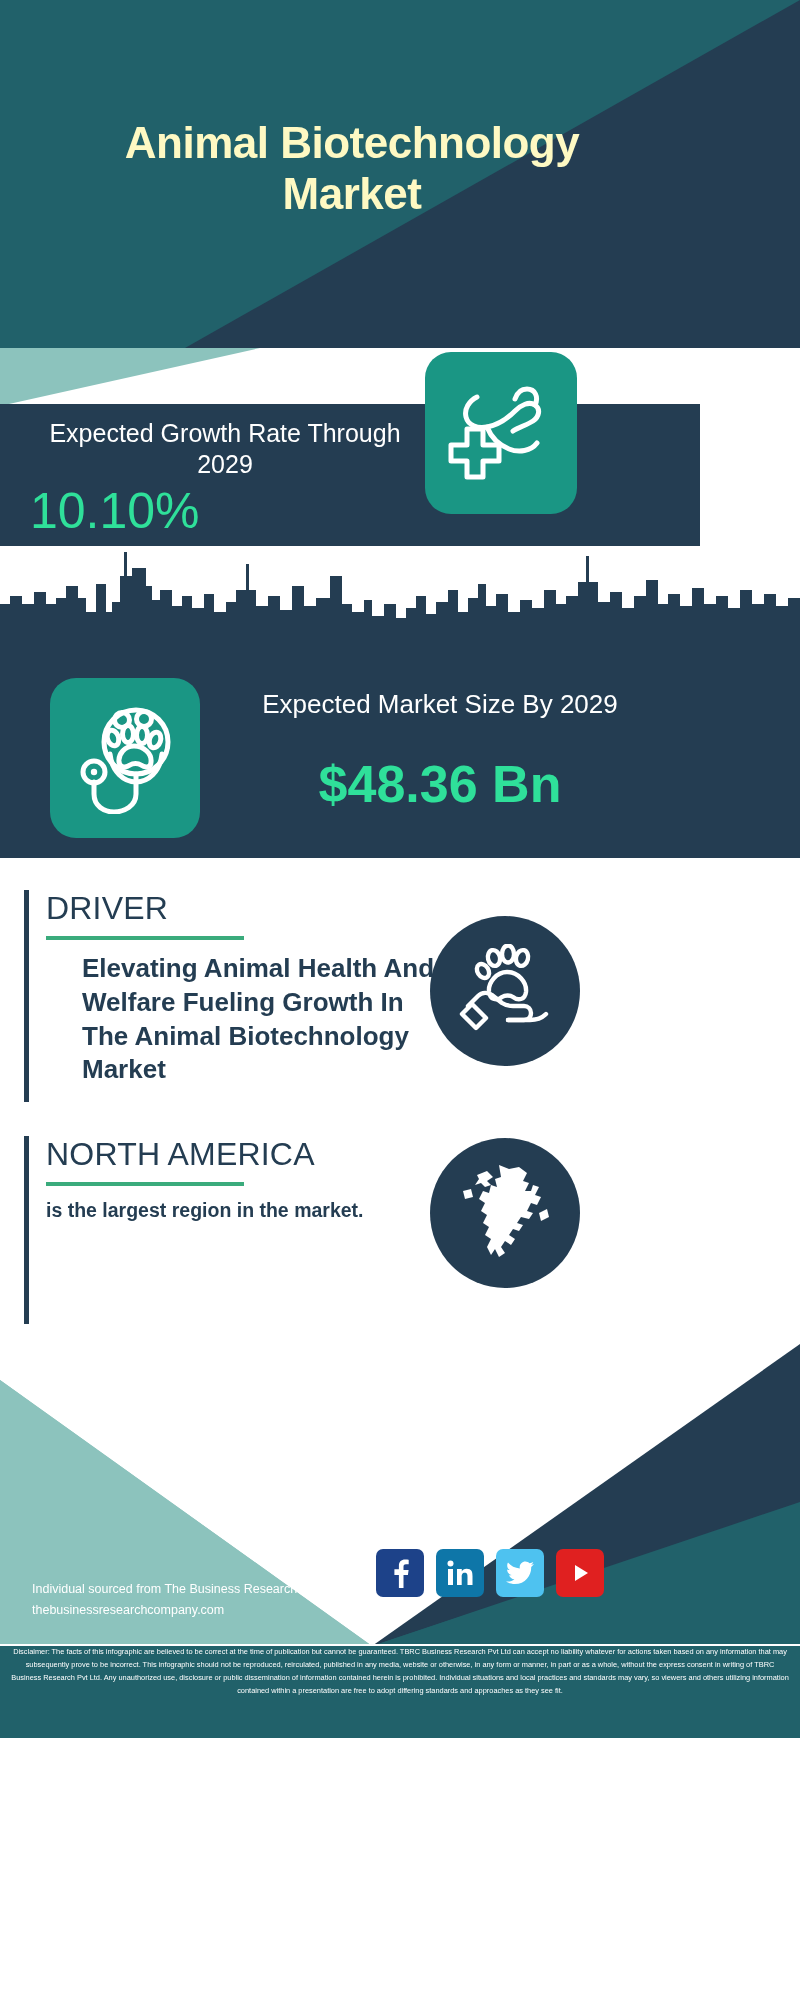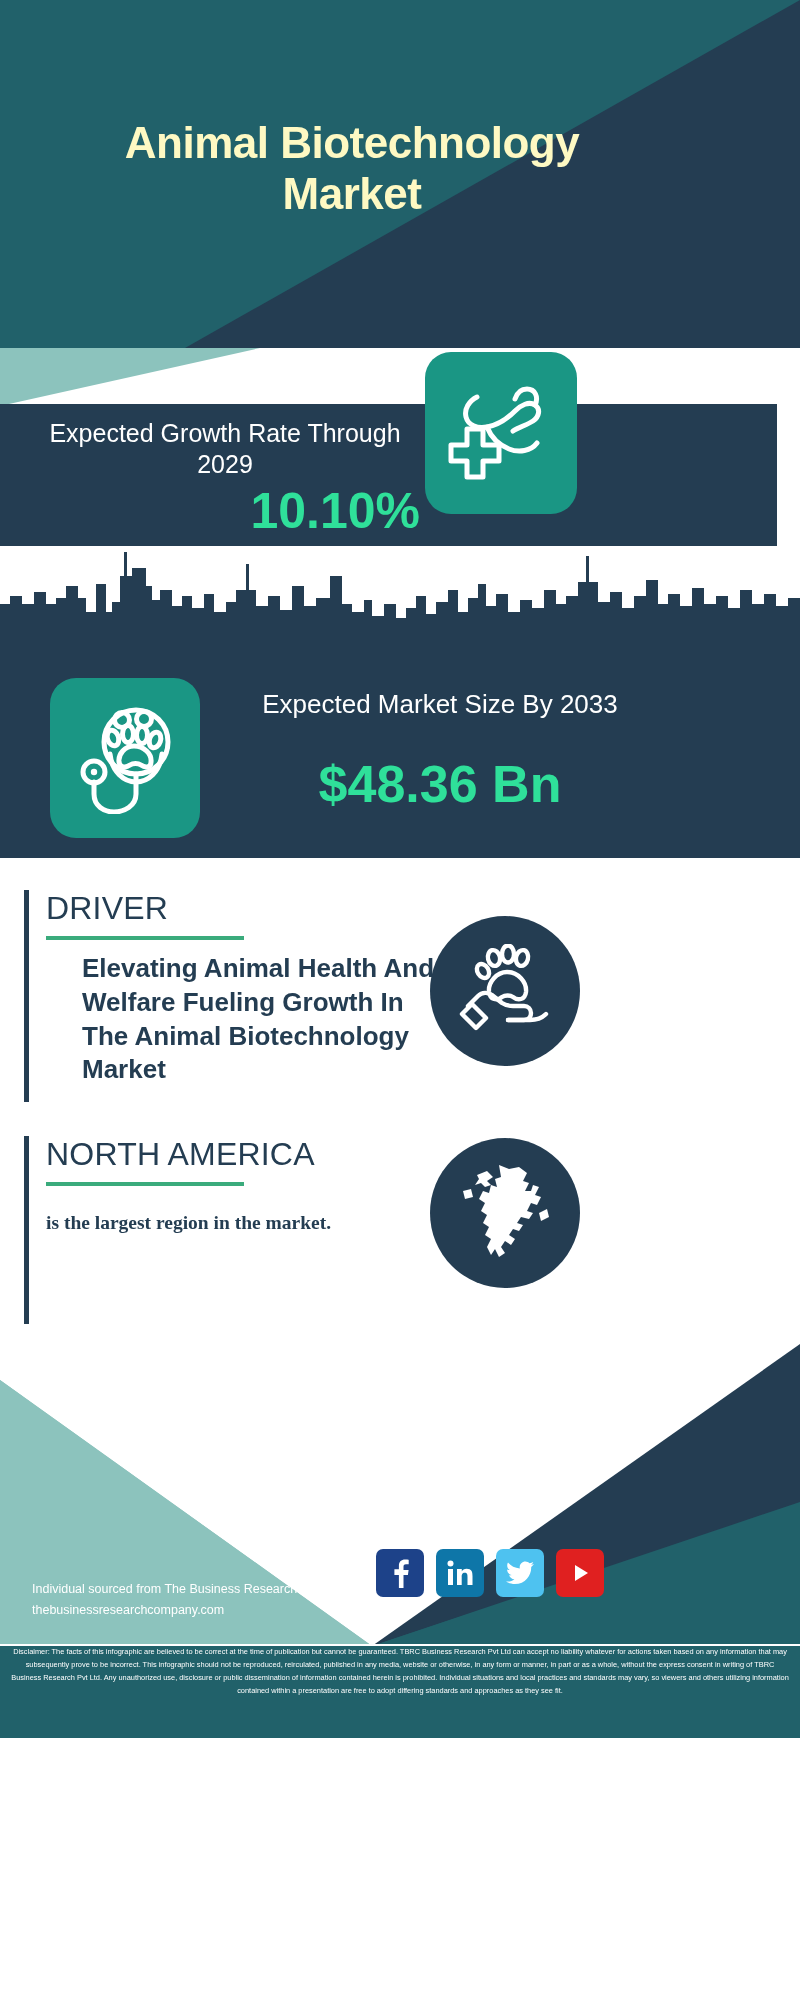--- a/index.html
+++ b/index.html
@@ -27,32 +27,32 @@
     padding:0 60px;
     margin-top:48px;
   }
   
   .header-tri {
     position:absolute; left:0; top:348px; width:260px; height:58px;
   }
 
   
   .band-growth {
-    position:absolute; left:0; top:404px; width:777px; height:142px;
+    position:absolute; left:0; top:404px; width:700px; height:142px;
     background:#243d52;
   }
   .growth-text {
     position:absolute; left:30px; top:14px; width:390px;
     text-align:center; color:#ffffff;
     font-size:25px; line-height:1.25; font-weight:400;
   }
   .growth-value {
     position:absolute; left:30px; top:82px; width:390px;
-    text-align:right; color:#2fe09a;
-    font-size:50px; font-weight:bold; line-height:1;
+    text-align:left; color:#2fe09a;
+    font-size:50px; font-weight:normal; line-height:1;
   }
   .icon-card-dog {
     position:absolute; left:425px; top:352px;
     width:152px; height:162px;
     background:#1a9684; border-radius:26px;
     display:flex; align-items:center; justify-content:center;
   }
 
   
   .band-city {
@@ -194,21 +194,21 @@
         <ellipse cx="83" cy="38" rx="5.5" ry="8" transform="rotate(18 83 38)"></ellipse>
         <path d="M62 44 C53 44 46 52 47 60 C48 66 54 66 58 63 C61 61 66 61 69 63
                  C73 66 79 66 79 60 C80 52 72 44 62 44 Z"></path>
 
         <path d="M64 72 L64 92 C64 104 52 110 42 110 C32 110 22 104 22 92 L22 80"></path>
         <circle cx="22" cy="70" r="11"></circle>
         <circle cx="22" cy="70" r="3.2" fill="#ffffff" stroke="none"></circle>
       </svg>
     </div>
 
-    <div class="size-text">Expected Market Size By 2033</div>
+    <div class="size-text">Expected Market Size By 2029</div>
     <div class="size-value">$48.36 Bn</div>
   </div>
 
   <div class="content">
 
     <div class="info-block" style="left:24px; top:32px; width:420px; height:212px;">
       <div class="vbar" style="height:212px;"></div>
       <div class="blk-title" style="left:22px; top:0px; font-size:32px;">DRIVER</div>
       <div class="blk-rule" style="left:22px; top:46px; width:198px;"></div>
       <div class="blk-body" style="left:22px; top:62px; width:360px; font-size:26px;margin-left:36px;">Elevating Animal Health And Welfare Fueling Growth In The Animal Biotechnology Market</div>
@@ -228,21 +228,21 @@
                  C70 62 73 65 73 69 C73 73 70 76 66 76 L50 76"></path>
         <path d="M50 76 L72 76 C78 76 84 74 88 70"></path>
         <path d="M4 70 L14 60 L28 74 L18 84 Z"></path>
       </svg>
     </div>
 
     <div class="info-block" style="left:24px; top:278px; width:420px; height:188px;padding-left:43px;">
       <div class="vbar" style="height:188px;"></div>
       <div class="blk-title" style="left:22px; top:0px; font-size:32px;">NORTH AMERICA</div>
       <div class="blk-rule" style="left:22px; top:46px; width:198px;"></div>
-      <div class="blk-body" style="left:22px; top:74px; width:320px; font-size:19.5px;font-family:Liberation Serif, serif;">is the largest region in the market.</div>
+      <div class="blk-body" style="left:22px; top:62px; width:320px; font-size:19.5px;">is the largest region in the market.</div>
     </div>
 
     <div class="round-icon" style="left:430px; top:280px; width:150px; height:150px;">
       <svg width="96" height="104" viewBox="0 0 96 104">
         <path fill="#ffffff" d="
           M20,14 L30,10 L36,16 L30,20 L34,24 L28,26 L24,22 L18,24 L22,18 Z
           M42,4 L52,8 L62,6 L70,12 L66,20 L72,22 L68,30 L74,30 L76,24 L82,26
           L78,34 L84,36 L80,44 L74,42 L70,50 L76,52 L72,58 L64,56 L60,62 L66,64
           L62,70 L56,68 L52,74 L58,78 L54,84 L48,80 L44,86 L48,92 L42,96 L38,88
           L34,94 L30,86 L34,78 L28,74 L32,66 L26,62 L30,54 L24,50 L28,42 L22,38

